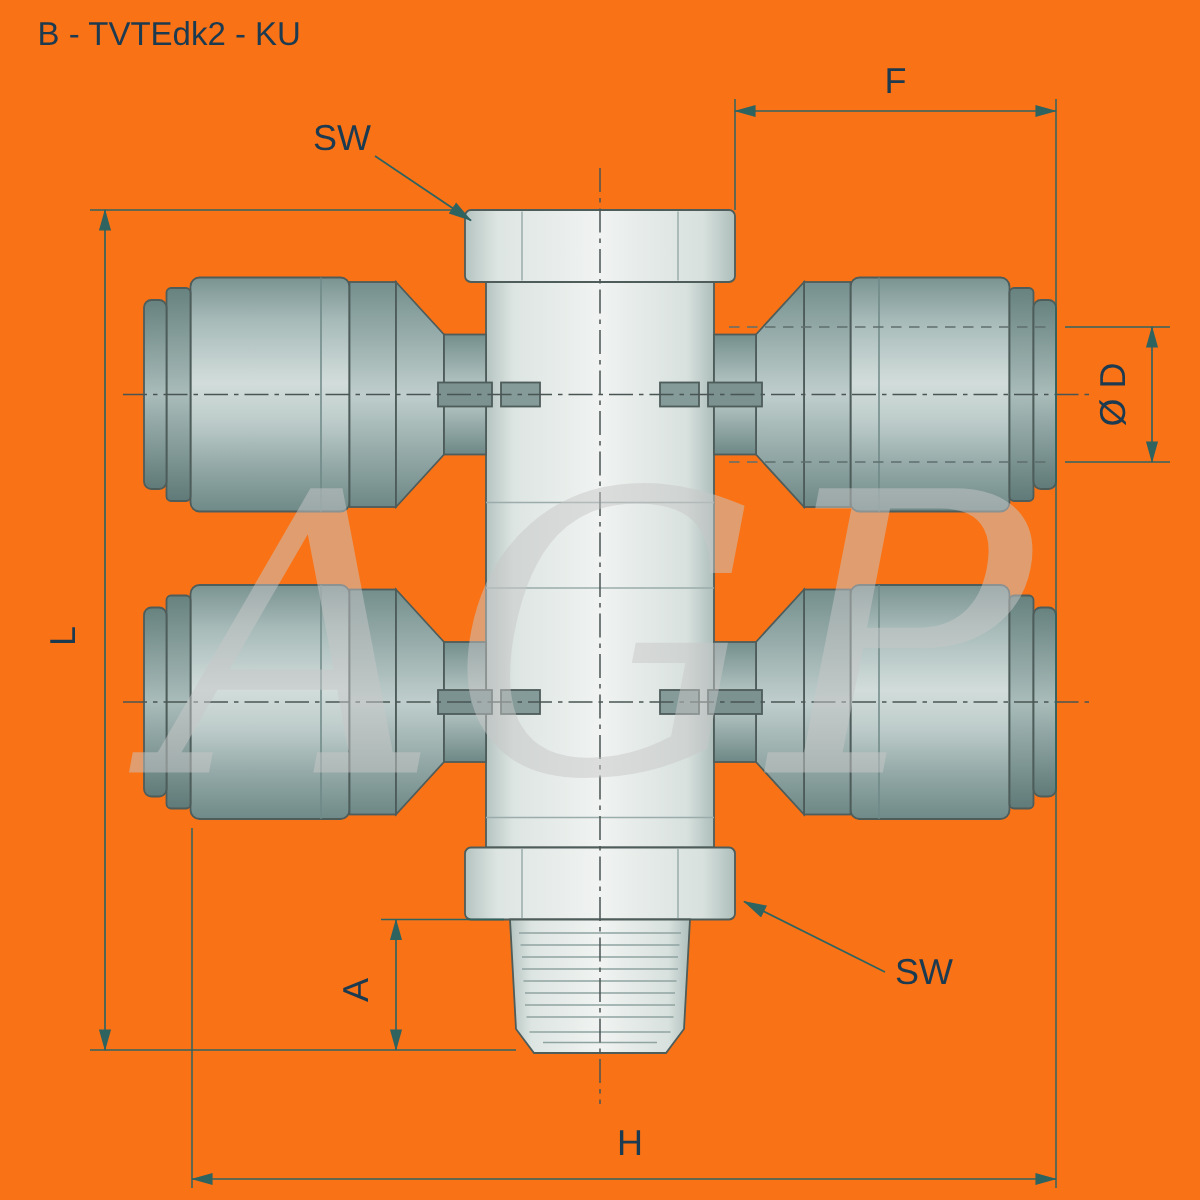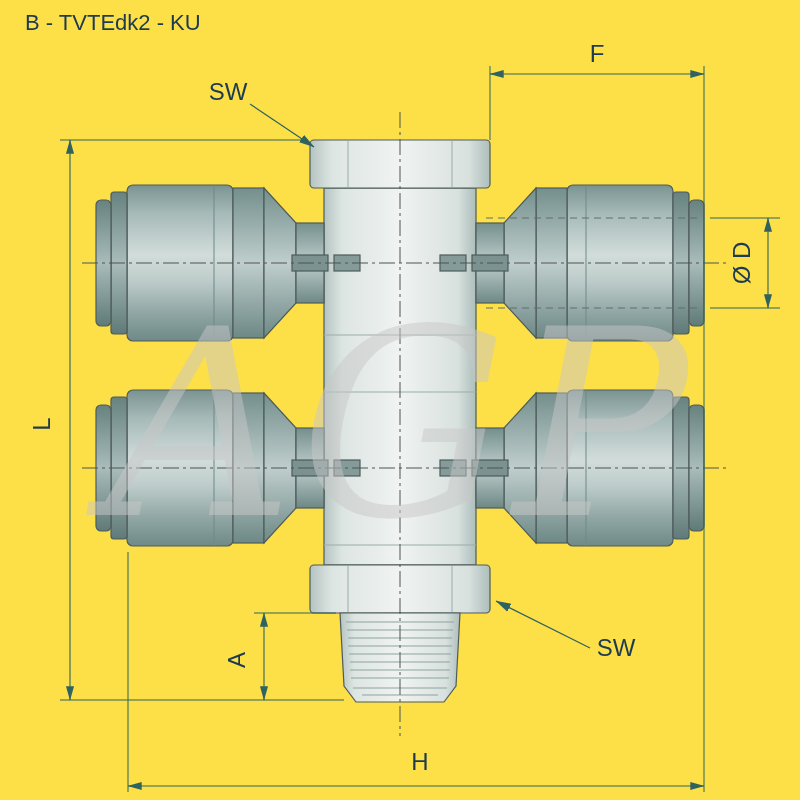--- a/index.html
+++ b/index.html
@@ -1,16 +1,16 @@
 <!DOCTYPE html>
 <html><head>
 <meta charset="utf-8">
 <style>
   html,body{margin:0;padding:0;background:#ffffff;}
-  .page{width:800px;height:800px;position:relative;background:#fde047;overflow:hidden;}
+  .page{width:800px;height:800px;position:relative;background:#f97316;overflow:hidden;}
   svg{display:block;}
   .title{font-family:"Liberation Sans",sans-serif;font-size:22px;fill:#1c3a50;}
   .dim-label{font-family:"Liberation Sans",sans-serif;font-size:24px;fill:#1c3a50;}
   .dim{stroke:#2f6360;stroke-width:1.1;fill:none;}
   .ext{stroke:#2f6360;stroke-width:1;fill:none;}
   .leader{stroke:#2f6360;stroke-width:1.2;fill:none;}
   .outline{stroke:#4e5c5a;stroke-width:1.2;}
   .centerline{stroke:#4a5553;stroke-width:1;stroke-dasharray:16 4 3 4;fill:none;}
   .hidden-line{stroke:#5f6f6d;stroke-width:1;stroke-dasharray:7 5;fill:none;}
   .facet{stroke:#9aadaa;stroke-width:1;fill:none;}

